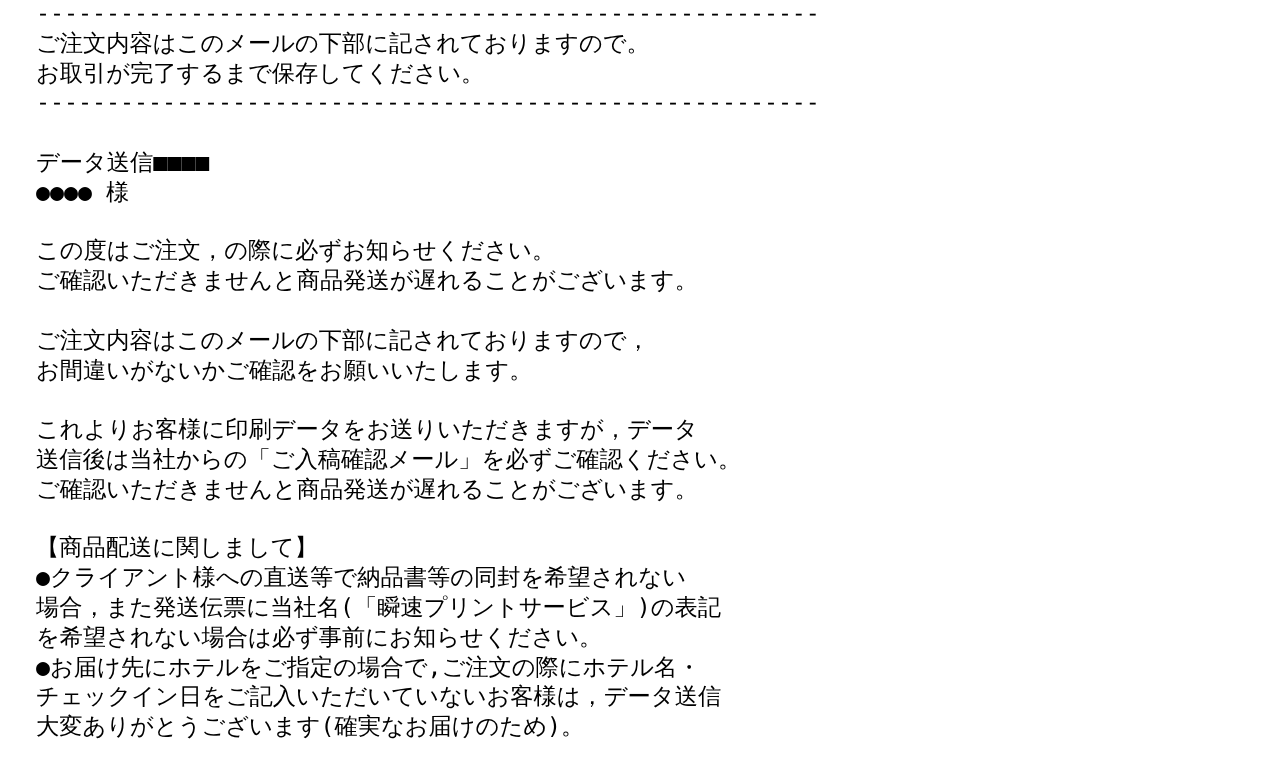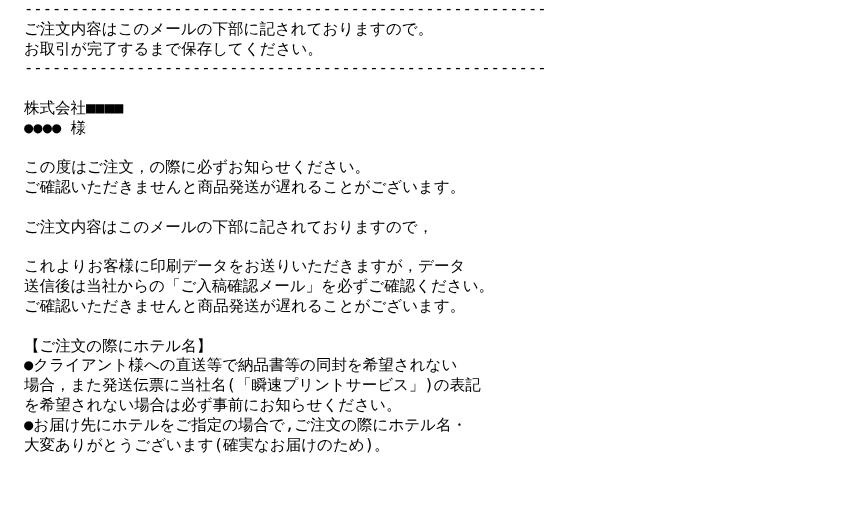--- a/index.html
+++ b/index.html
@@ -45,42 +45,44 @@
   <div class="email-body">
 
     <div class="para">
       <div class="line">--------------------------------------------------------</div>
       <div class="line">ご注文内容はこのメールの下部に記されておりますので。</div>
       <div class="line">お取引が完了するまで保存してください。</div>
       <div class="line">--------------------------------------------------------</div>
     </div>
 
     <div class="para">
-      <div class="line">株式会社■■■■</div>
+      <div class="line">データ送信■■■■</div>
       <div class="line">●●●● 様</div>
     </div>
 
     <div class="para">
       <div class="line">この度はご注文，の際に必ずお知らせください。</div>
       <div class="line">ご確認いただきませんと商品発送が遅れることがございます。</div>
     </div>
 
     <div class="para">
       <div class="line">ご注文内容はこのメールの下部に記されておりますので，</div>
+      <div class="line">お間違いがないかご確認をお願いいたします。</div>
     </div>
 
     <div class="para">
       <div class="line">これよりお客様に印刷データをお送りいただきますが，データ</div>
       <div class="line">送信後は当社からの「ご入稿確認メール」を必ずご確認ください。</div>
       <div class="line">ご確認いただきませんと商品発送が遅れることがございます。</div>
     </div>
 
     <div class="para last">
-      <div class="line">【ご注文の際にホテル名】</div>
+      <div class="line">【商品配送に関しまして】</div>
       <div class="line">●クライアント様への直送等で納品書等の同封を希望されない</div>
       <div class="line">場合，また発送伝票に当社名(「瞬速プリントサービス」)の表記</div>
       <div class="line">を希望されない場合は必ず事前にお知らせください。</div>
       <div class="line">●お届け先にホテルをご指定の場合で,ご注文の際にホテル名・</div>
+      <div class="line">チェックイン日をご記入いただいていないお客様は，データ送信</div>
       <div class="line">大変ありがとうございます(確実なお届けのため)。</div>
     </div>
 
   </div>
 </div>
 
 </body></html>

